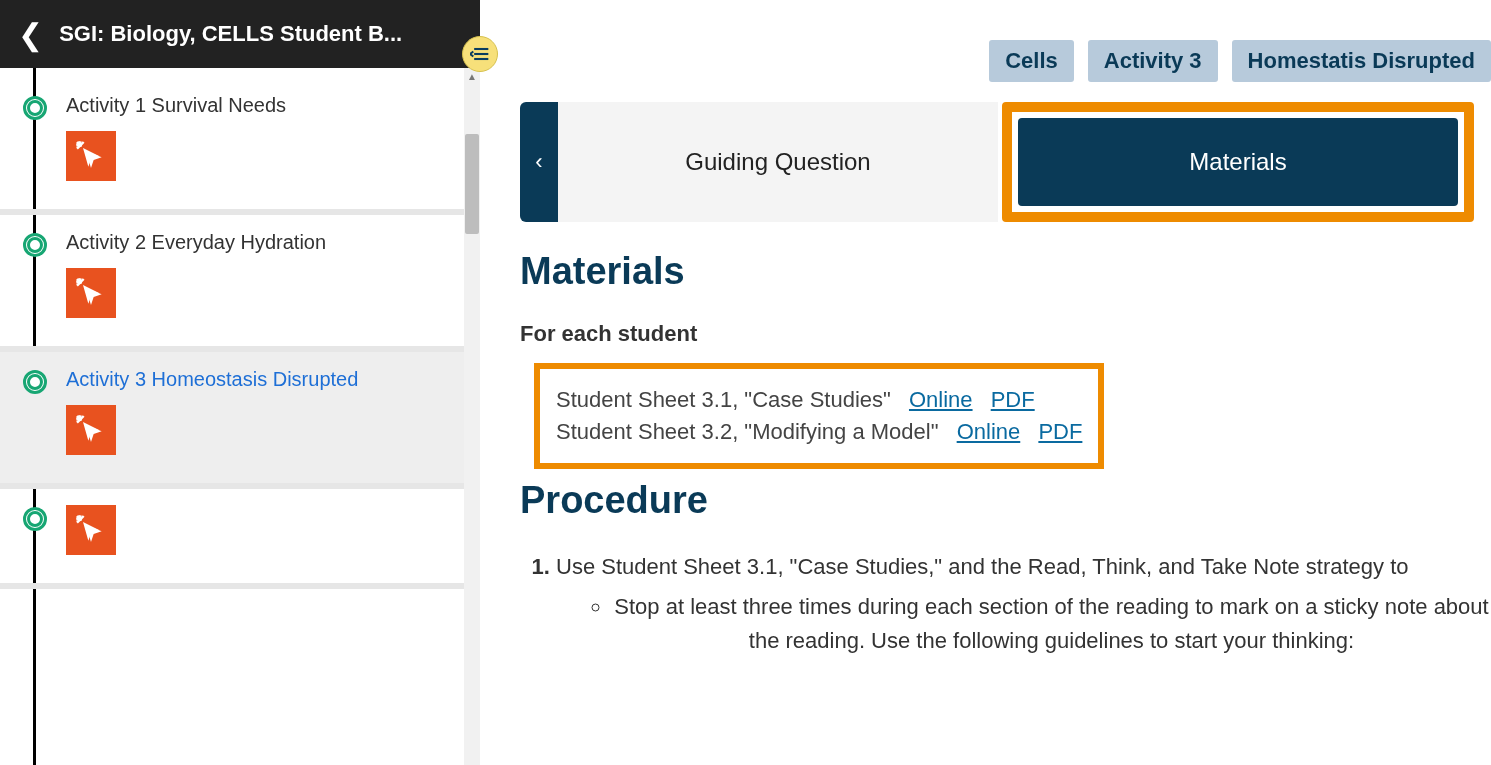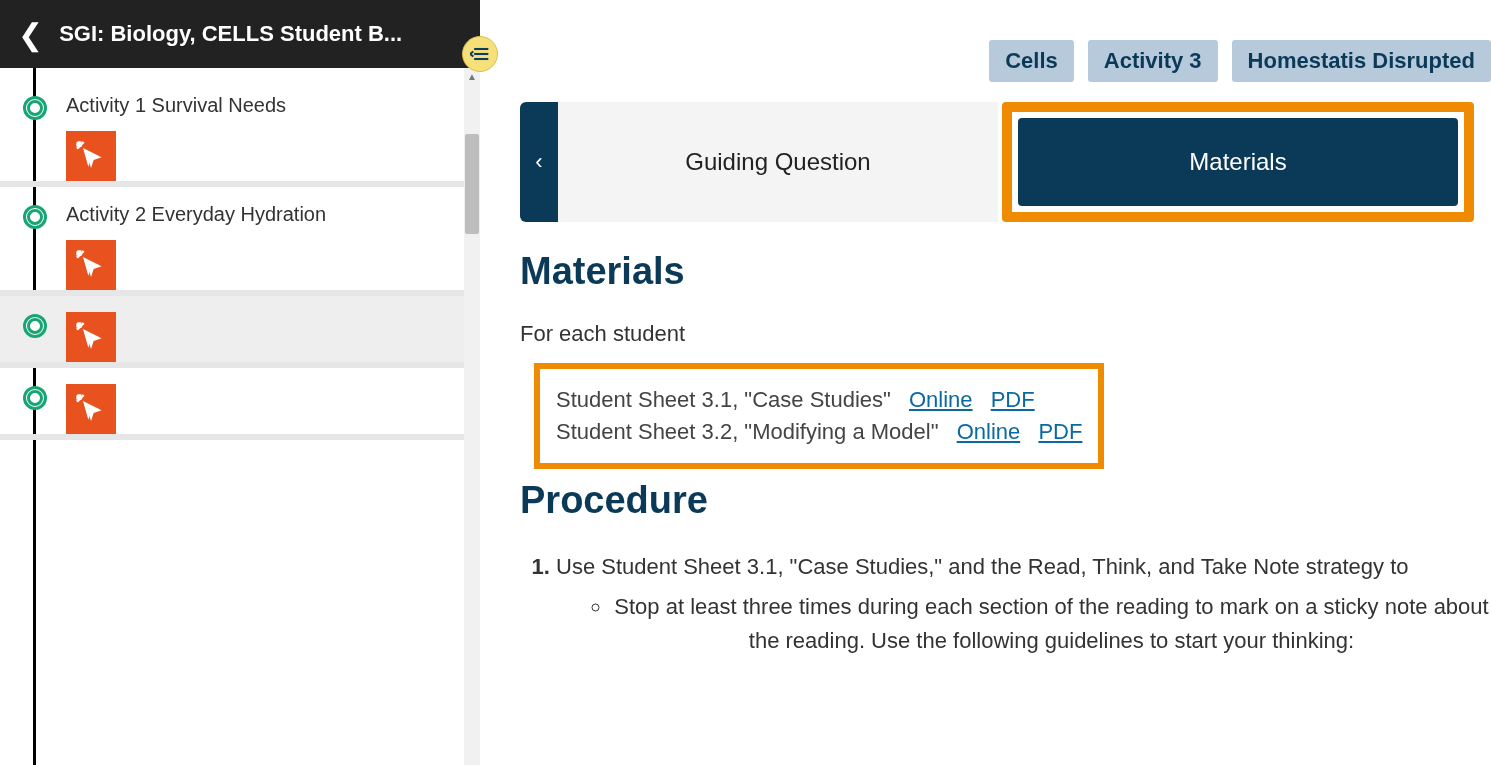--- a/index.html
+++ b/index.html
@@ -69,21 +69,21 @@
     top: 0;
     bottom: 0;
     width: 3px;
     background: #000;
   }
   .activities {
     position: relative;
   }
   .activity {
     position: relative;
-    padding: 16px 20px 0 66px;
+    padding: 16px 20px 28px 66px;
     border-bottom: 6px solid #e6e6e6;
     cursor: pointer;
   }
   .activity.active {
     background: #eeeeee;
   }
   .activity .marker {
     position: absolute;
     left: 23px;
     top: 18px;
@@ -210,21 +210,21 @@
   .tab-active-wrap .tab { margin:6px; height:calc(100% - 12px); }
 
   .section-h {
     color: #0a3a57;
     font-size: 38px;
     font-weight: 700;
     margin-bottom: 28px;
   }
   .sub-h {
     font-size: 22px;
-    font-weight: 400;
+    font-weight: 700;
     color: #333;
     margin-bottom: 16px;
   }
   .sheets-box {
     border: 6px solid #ee8b00;
     padding: 12px 16px;
     display: inline-block;
     margin-left: 14px;
     margin-bottom: 10px;
   }
@@ -324,20 +324,21 @@
                 <line x1="1" y1="4" x2="5" y2="4"></line>
                 <line x1="1.5" y1="1.5" x2="4.5" y2="4.5"></line>
                 <line x1="6.5" y1="1.5" x2="4" y2="4"></line>
                 <line x1="1.5" y1="6.5" x2="4" y2="4"></line>
               </g>
             </svg>
           </div>
         </div>
         <div class="activity active">
           <div class="marker"></div>
+          <div class="activity-label">Activity 3 Homeostasis Disrupted</div>
           <div class="activity-icon">
             <svg viewBox="0 0 24 24">
               <path d="M3 3 L3 7 M3 3 L7 3 M3 3 L1.5 1.5 M6 6 L18 12 L12 14 L10 20 Z"></path>
               <path d="M3 1 L3 3 M1 3 L3 3" stroke="#fff" stroke-width="1.2"></path>
               <g fill="#fff">
                 <polygon points="8,8 20,13 14,15 12,21"></polygon>
               </g>
               <g stroke="#fff" stroke-width="1.8" fill="none">
                 <line x1="4" y1="1" x2="4" y2="5"></line>
                 <line x1="1" y1="4" x2="5" y2="4"></line>

